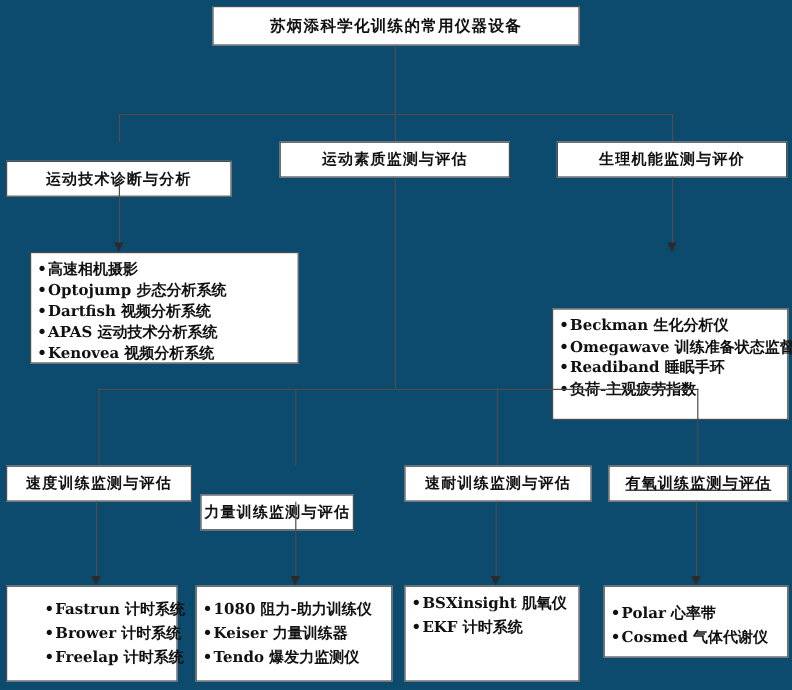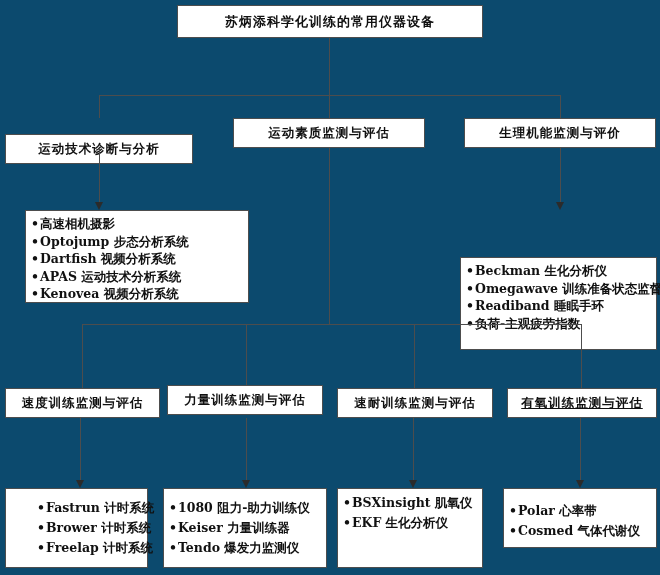--- a/index.html
+++ b/index.html
@@ -113,21 +113,21 @@
   <div class="vline" style="left:329px; top:148px; height:176px;"></div>
   <div class="hline" style="left:82px; top:324px; width:500px;"></div>
   <div class="vline" style="left:82px; top:324px; height:64px;"></div>
   <div class="vline" style="left:246px; top:324px; height:64px;"></div>
   <div class="vline" style="left:414px; top:324px; height:64px;"></div>
   <div class="vline" style="left:581px; top:324px; height:64px;"></div>
 
   <div class="box label-box" style="left:5px; top:388px; width:155px; height:30px;">
     <span>速度训练监测与评估</span>
   </div>
-  <div class="box label-box" style="left:167px; top:385px; width:156px; height:30px;">
+  <div class="box label-box" style="left:167px; top:412px; width:128px; height:30px;">
     <span>力量训练监测与评估</span>
   </div>
   <div class="box label-box" style="left:337px; top:388px; width:156px; height:30px;">
     <span>速耐训练监测与评估</span>
   </div>
   <div class="box label-box" style="left:507px; top:388px; width:150px; height:30px;text-decoration:underline;">
     <span>有氧训练监测与评估</span>
   </div>
 
   <div class="vline" style="left:80px; top:418px; height:62px;"></div>
@@ -149,21 +149,21 @@
   </div>
 
   <div class="box list-box wide-lines pad-more" style="left:163px; top:488px; width:164px; height:80px;">
     <div class="item">1080 阻力-助力训练仪</div>
     <div class="item">Keiser 力量训练器</div>
     <div class="item">Tendo 爆发力监测仪</div>
   </div>
 
   <div class="box list-box wide-lines" style="left:337px; top:488px; width:146px; height:80px; padding-top:4px;">
     <div class="item">BSXinsight 肌氧仪</div>
-    <div class="item">EKF 生化分析仪</div>
+    <div class="item">EKF 计时系统</div>
   </div>
 
   <div class="box list-box wide-lines" style="left:503px; top:488px; width:154px; height:60px; padding-top:12px;">
     <div class="item">Polar 心率带</div>
     <div class="item">Cosmed 气体代谢仪</div>
   </div>
 
 </div>
 
 </body></html>

